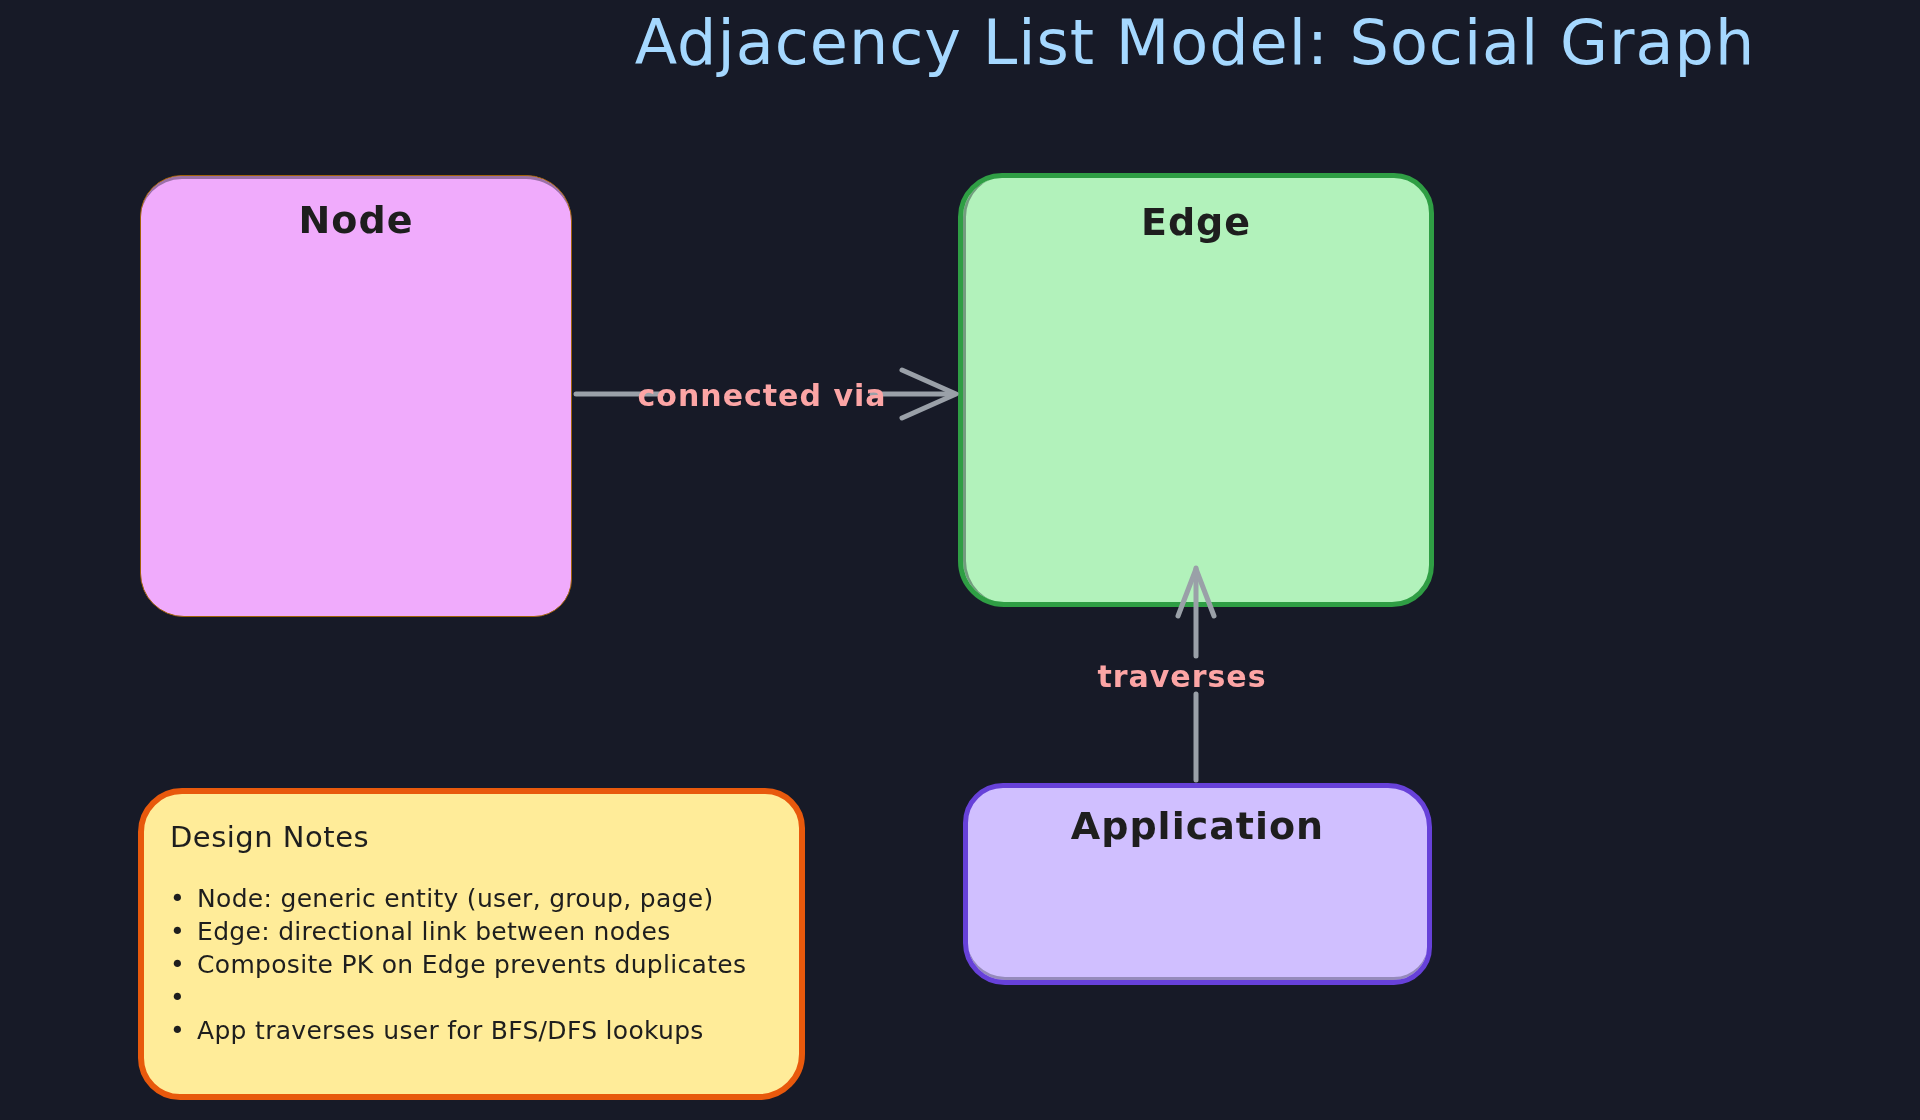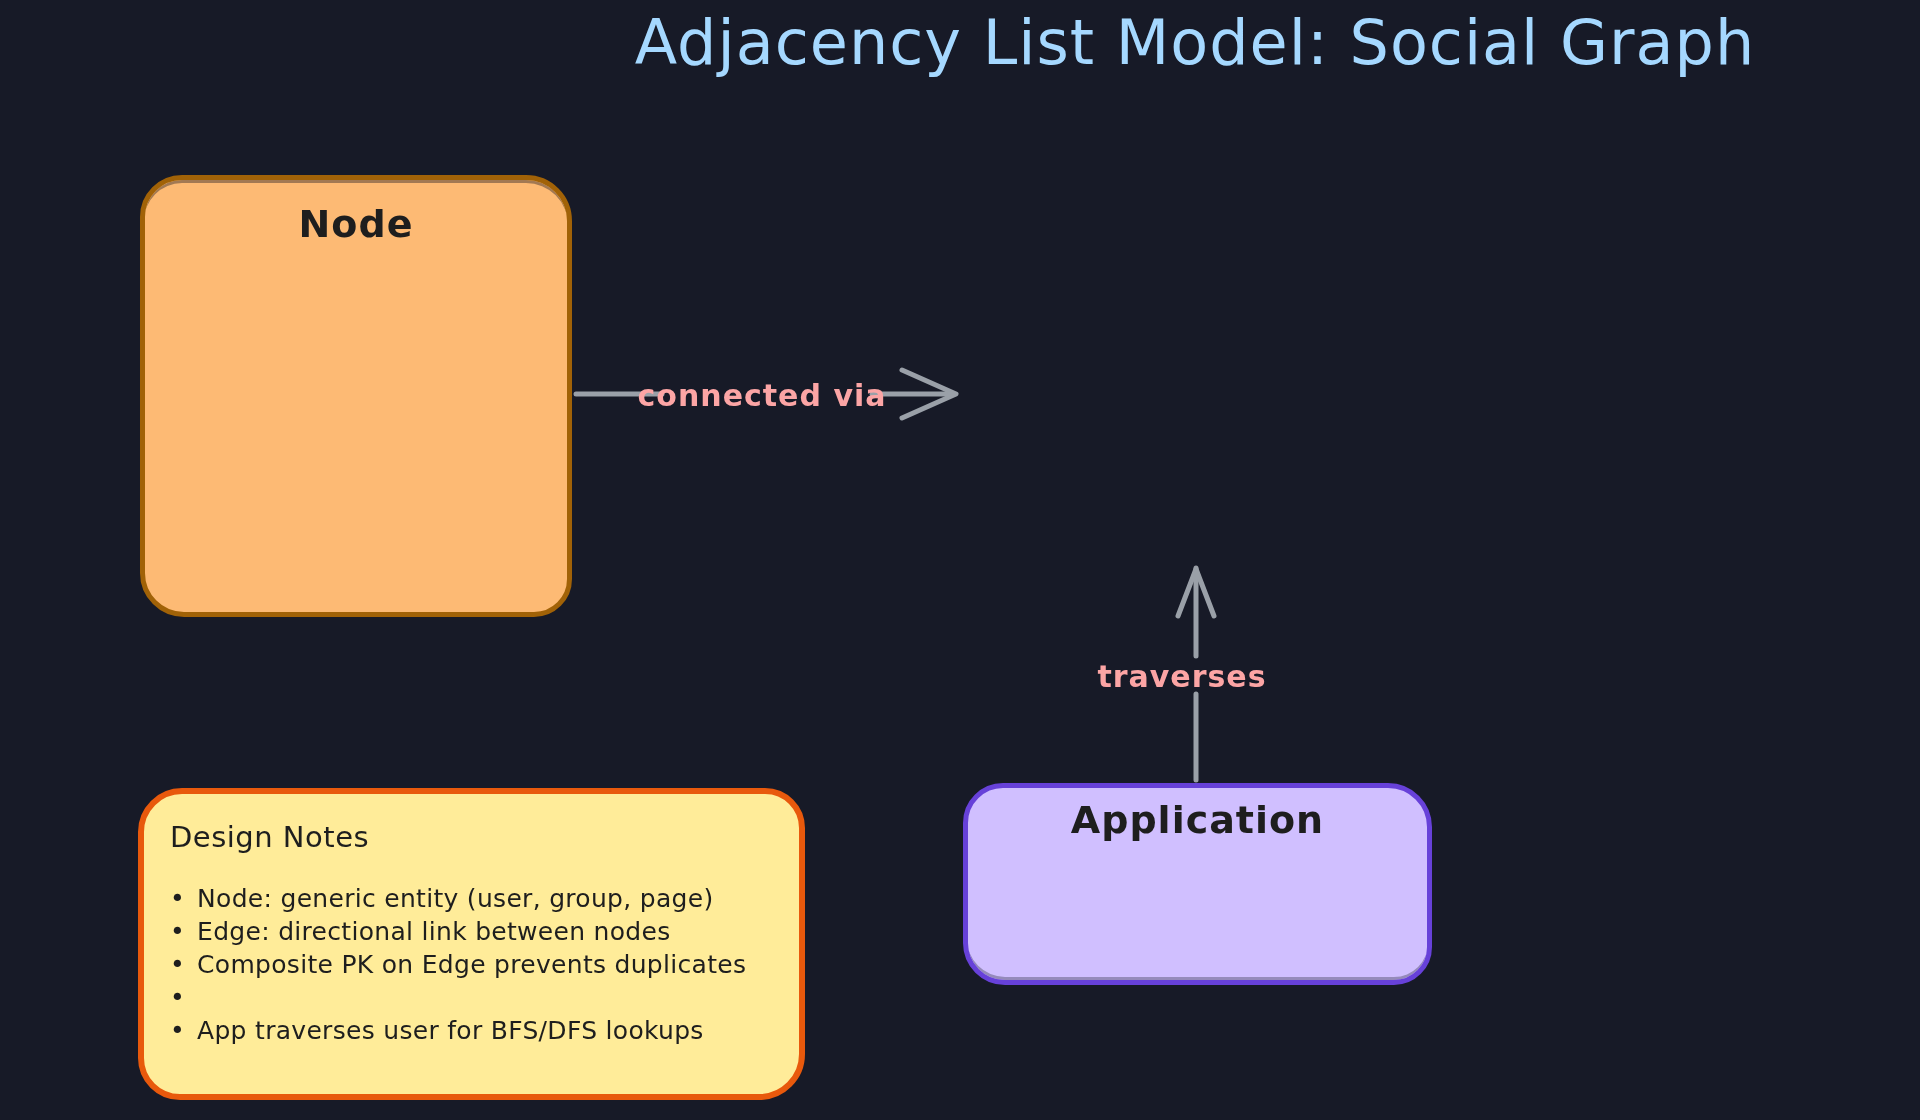--- a/index.html
+++ b/index.html
@@ -33,42 +33,42 @@
   }
   .entity-label {
     text-align: center;
     font-size: 38px;
     font-weight: bold;
     letter-spacing: 1px;
     color: #1e1e1e;
   }
   .node-box {
     left: 140px; top: 175px; width: 432px; height: 442px;
-    background: #fdba74;
-    border: 5px solid #a16207;
+    background: #f0abfc;
+    border: 1px solid #a16207;
     border-radius: 42px 46px 38px 44px;
     box-shadow: inset 0 4px 0 -1px rgba(14,16,28,0.38);
   }
   .node-box .entity-label { margin-top: 22px; }
   .edge-box {
     left: 958px; top: 173px; width: 476px; height: 434px;
     background: #b2f2bb;
     border: 5px solid #2f9e44;
     border-radius: 44px 40px 42px 46px;
     box-shadow: inset 5px 0 0 -2px rgba(14,16,28,0.38);
   }
   .edge-box .entity-label { margin-top: 22px; }
   .app-box {
     left: 963px; top: 783px; width: 469px; height: 202px;
     background: #d0bfff;
     border: 5px solid #6741d9;
     border-radius: 40px 44px 38px 42px;
     box-shadow: inset 0 -4px 0 -1px rgba(14,16,28,0.30);
   }
-  .app-box .entity-label { margin-top: 10px; text-align: center; }
+  .app-box .entity-label { margin-top: 16px; text-align: center; }
   .notes-box {
     left: 138px; top: 788px; width: 667px; height: 312px;
     background: #ffec99;
     border: 6px solid #e8590c;
     border-radius: 44px 40px 46px 42px;
     padding: 26px 24px 0 26px;
   }
   .notes-title {
     font-size: 29px;
     color: #1e1e1e;
@@ -111,20 +111,23 @@
 <body>
 
 <div class="canvas">
 
   <div class="diagram-title">Adjacency List Model: Social Graph</div>
 
   <div class="shape node-box">
     <div class="entity-label">Node</div>
   </div>
 
+  <div class="shape edge-box">
+    <div class="entity-label">Edge</div>
+  </div>
 
   <div class="shape app-box">
     <div class="entity-label">Application</div>
   </div>
 
   <div class="shape notes-box">
     <div class="notes-title">Design Notes</div>
     <div class="notes-list">
         <div class="note-item">
           <span class="bullet">•</span>

